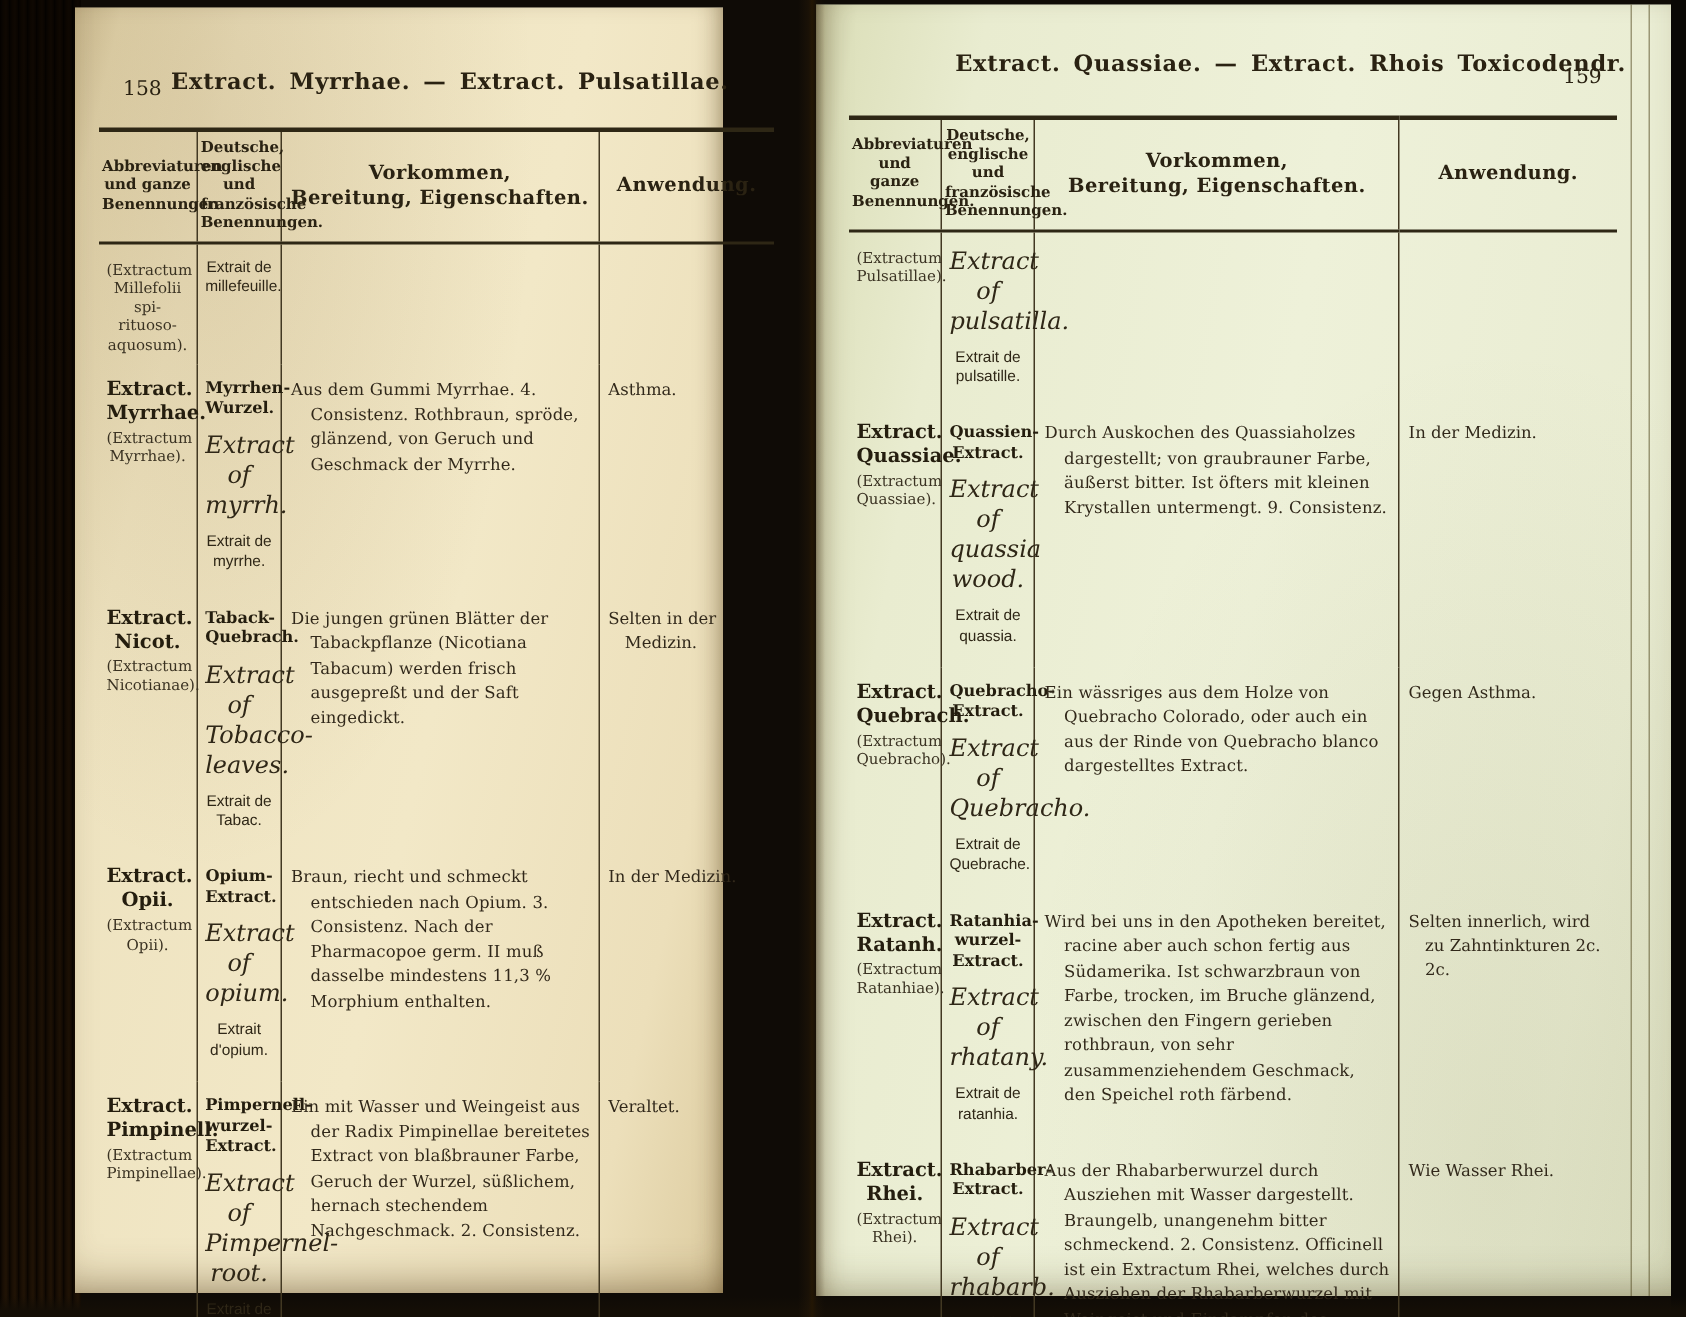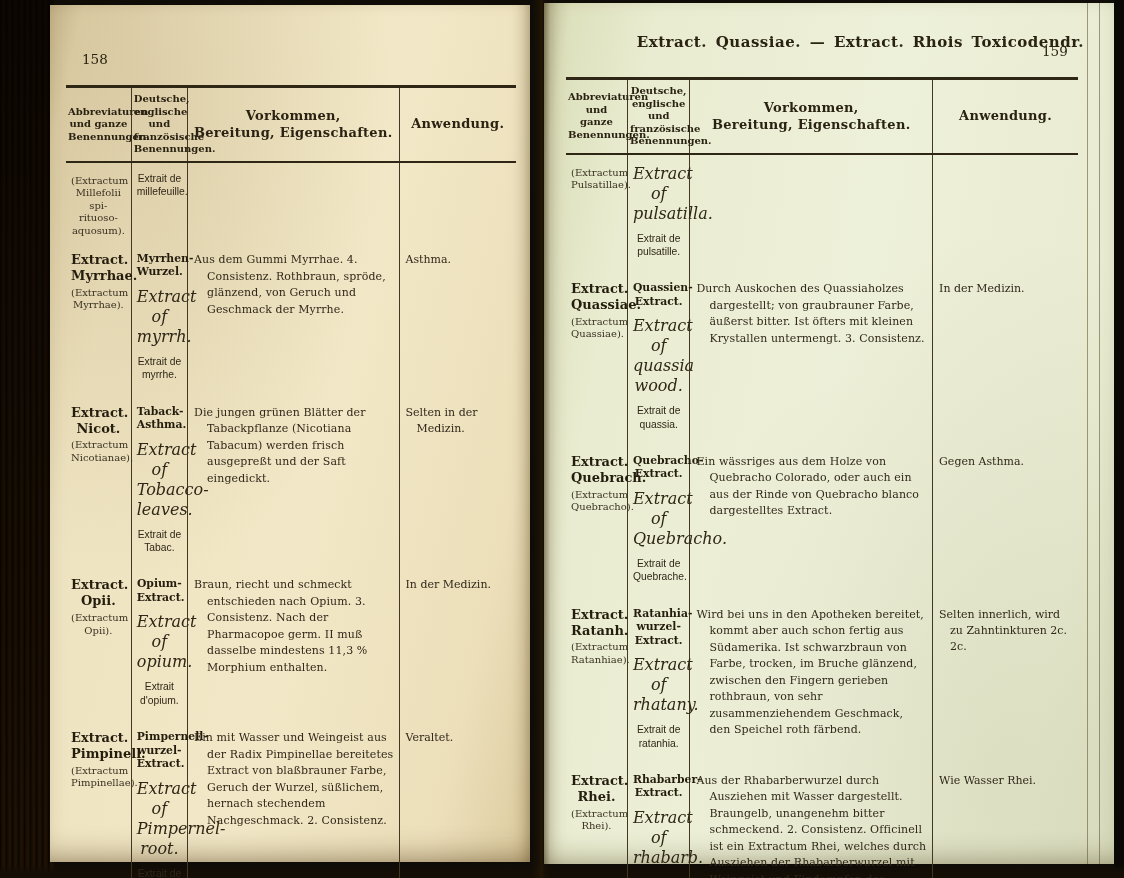--- a/index.html
+++ b/index.html
@@ -21,21 +21,21 @@
   .bottom-strip{position:absolute;left:0;bottom:0;width:1124px;height:14px;
     background:linear-gradient(180deg,rgba(15,10,5,0),#140e06 70%);}
   .gutter{
     position:absolute;left:532px;top:0;width:18px;height:878px;
     background:linear-gradient(90deg,rgba(40,26,8,0) 0%,rgba(40,26,8,.45) 40%,#231604 52%,rgba(40,26,8,.25) 70%,rgba(40,26,8,0) 100%);
     z-index:5;
   }
   
   .page{position:absolute;z-index:2;}
   .page-left{
-    left:50px;top:5px;width:480px;height:857px;
+    left:50px;top:5px;width:432px;height:857px;
     background:
       radial-gradient(ellipse at 20% 10%,rgba(140,110,60,.18),rgba(0,0,0,0) 45%),
       linear-gradient(103deg,#cbbb92 0%,#e3d6af 5%,#eee3c0 18%,#f2e8c7 55%,#ecdfba 85%,#dccb9f 100%);
     box-shadow:inset 0 -20px 28px -14px rgba(70,45,10,.4), inset -10px 0 18px -10px rgba(70,45,10,.5);
   }
   .page-right{
     left:544px;top:3px;width:570px;height:861px;
     background:
       radial-gradient(ellipse at 80% 90%,rgba(120,120,70,.12),rgba(0,0,0,0) 50%),
       linear-gradient(100deg,#c9caa5 0%,#dee1bd 4%,#e9ecd0 16%,#eef1d9 50%,#e9ecd2 86%,#e0e3c6 100%);
@@ -90,20 +90,21 @@
 </style>
 </head>
 <body>
 
 <div class="edge-stack"></div>
 <div class="gutter"></div>
 <div class="right-strip"></div>
 
 <section class="page page-left">
   <div class="page-number">158</div>
+  <div class="running-title">Extract. Myrrhae. — Extract. Pulsatillae.</div>
   <table class="ref">
     <colgroup>
       <col style="width:14.5%">
         <col style="width:12.5%">
         <col style="width:47%">
         <col style="width:26%">
     </colgroup>
     <thead>
       <tr>
         <th class="c1 h-small">Abbreviaturen
@@ -162,21 +163,21 @@
   </tr>
         <tr class="data-row" style="height: 108px;">
     <td class="c1 c-abbr">
       <div class="abbr-title">Extract.
 Nicot.</div>
       <div class="abbr-sub">(Extractum
 Nicotianae).</div>
     </td>
     <td class="c2 c-names">
             <div class="name name-de">Taback-
-Asthma.</div>
+Quebrach.</div>
             <div class="name name-en">Extract of
 Tobacco-
 leaves.</div>
             <div class="name name-fr">Extrait de
 Tabac.</div>
           </td>
     <td class="c3 c-desc">
       <div class="desc">Die jungen grünen Blätter der Tabackpflanze (Nicotiana Tabacum) werden frisch ausgepreßt und der Saft eingedickt.</div>
     </td>
     <td class="c4 c-use">
@@ -307,21 +308,21 @@
     <td class="c2 c-names">
             <div class="name name-de">Quassien-
 Extract.</div>
             <div class="name name-en">Extract of
 quassia
 wood.</div>
             <div class="name name-fr">Extrait de
 quassia.</div>
           </td>
     <td class="c3 c-desc">
-      <div class="desc">Durch Auskochen des Quassiaholzes dargestellt; von graubrauner Farbe, äußerst bitter. Ist öfters mit kleinen Krystallen untermengt. 3. Consistenz.</div>
+      <div class="desc">Durch Auskochen des Quassiaholzes dargestellt; von graubrauner Farbe, äußerst bitter. Ist öfters mit kleinen Krystallen untermengt. 9. Consistenz.</div>
     </td>
     <td class="c4 c-use">
       <div class="use">In der Medizin.</div>
     </td>
   </tr>
         <tr class="data-row" style="height: 100px;">
     <td class="c1 c-abbr">
       <div class="abbr-title">Extract.
 Quebrach.</div>
       <div class="abbr-sub">(Extractum
@@ -352,21 +353,21 @@
     <td class="c2 c-names">
             <div class="name name-de">Ratanhia-
 wurzel-
 Extract.</div>
             <div class="name name-en">Extract of
 rhatany.</div>
             <div class="name name-fr">Extrait de
 ratanhia.</div>
           </td>
     <td class="c3 c-desc">
-      <div class="desc">Wird bei uns in den Apotheken bereitet, kommt aber auch schon fertig aus Südamerika. Ist schwarzbraun von Farbe, trocken, im Bruche glänzend, zwischen den Fingern gerieben rothbraun, von sehr zusammenziehendem Geschmack, den Speichel roth färbend.</div>
+      <div class="desc">Wird bei uns in den Apotheken bereitet, racine aber auch schon fertig aus Südamerika. Ist schwarzbraun von Farbe, trocken, im Bruche glänzend, zwischen den Fingern gerieben rothbraun, von sehr zusammenziehendem Geschmack, den Speichel roth färbend.</div>
     </td>
     <td class="c4 c-use">
       <div class="use">Selten innerlich, wird zu Zahntinkturen 2c. 2c.</div>
     </td>
   </tr>
         <tr class="data-row" style="height: 158px;">
     <td class="c1 c-abbr">
       <div class="abbr-title">Extract.
 Rhei.</div>
       <div class="abbr-sub">(Extractum

